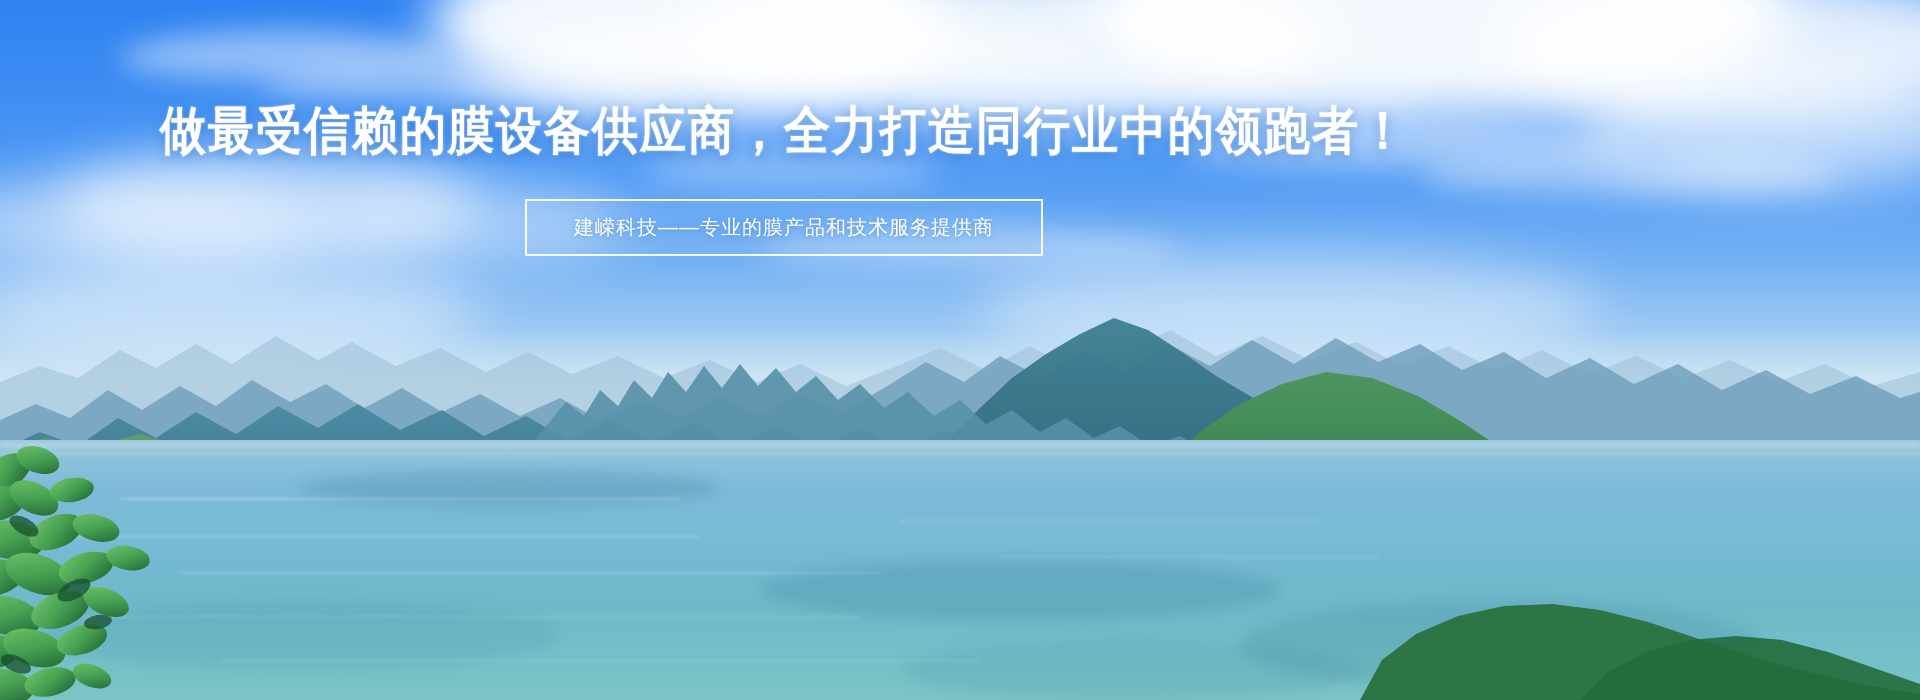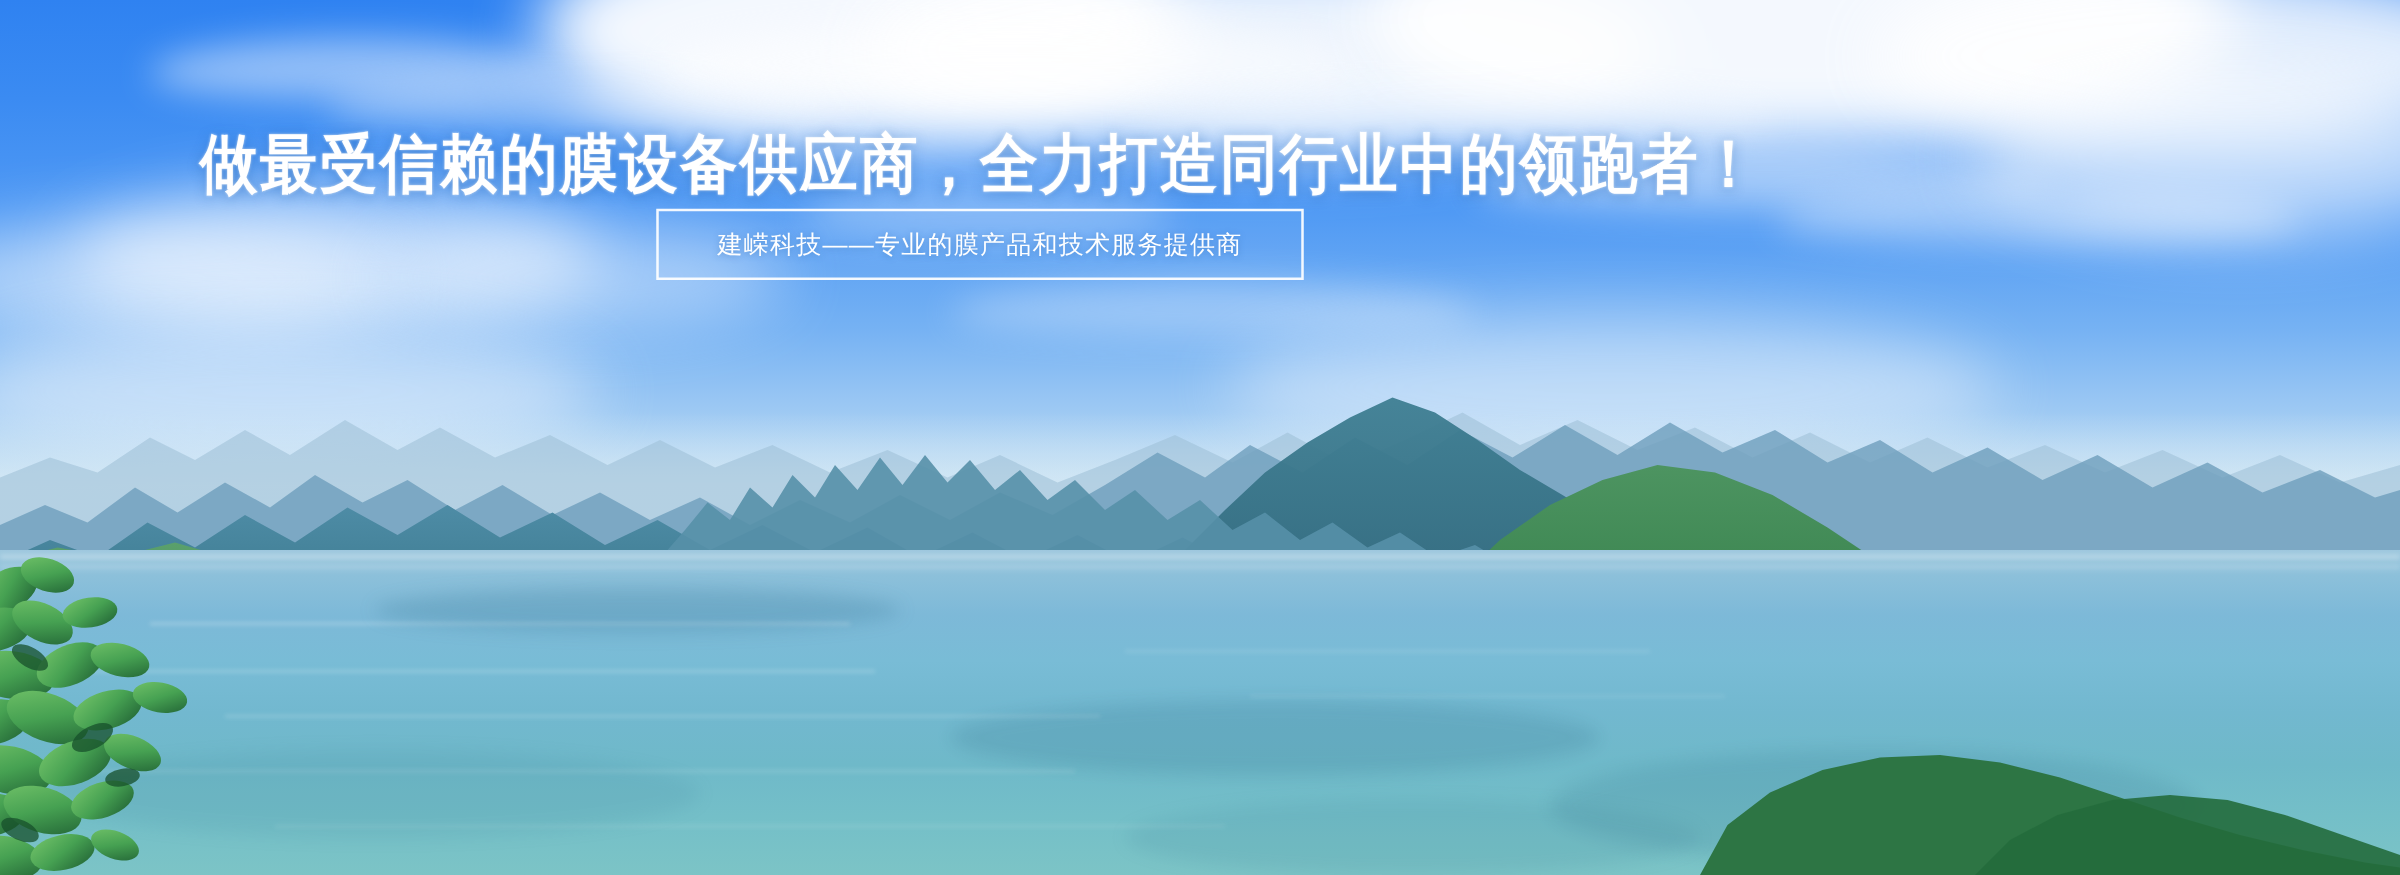--- a/index.html
+++ b/index.html
@@ -90,21 +90,21 @@
   }
   .subline{
     margin-top:22px;
     font-size:21px;
     color:#ffffff;
     letter-spacing:.5px;
     text-shadow:0 1px 6px rgba(40,100,170,.45);
     white-space:nowrap;
   }
   .tagbox{
-    margin-top:10px;
+    margin-top:42px;
     border:2px solid rgba(255,255,255,.92);
     padding:13px 47px;
     font-size:20px;
     color:#ffffff;
     letter-spacing:1px;
     white-space:nowrap;
     text-shadow:0 1px 5px rgba(40,100,170,.40);
     background:rgba(255,255,255,.05);
   }
 </style>

